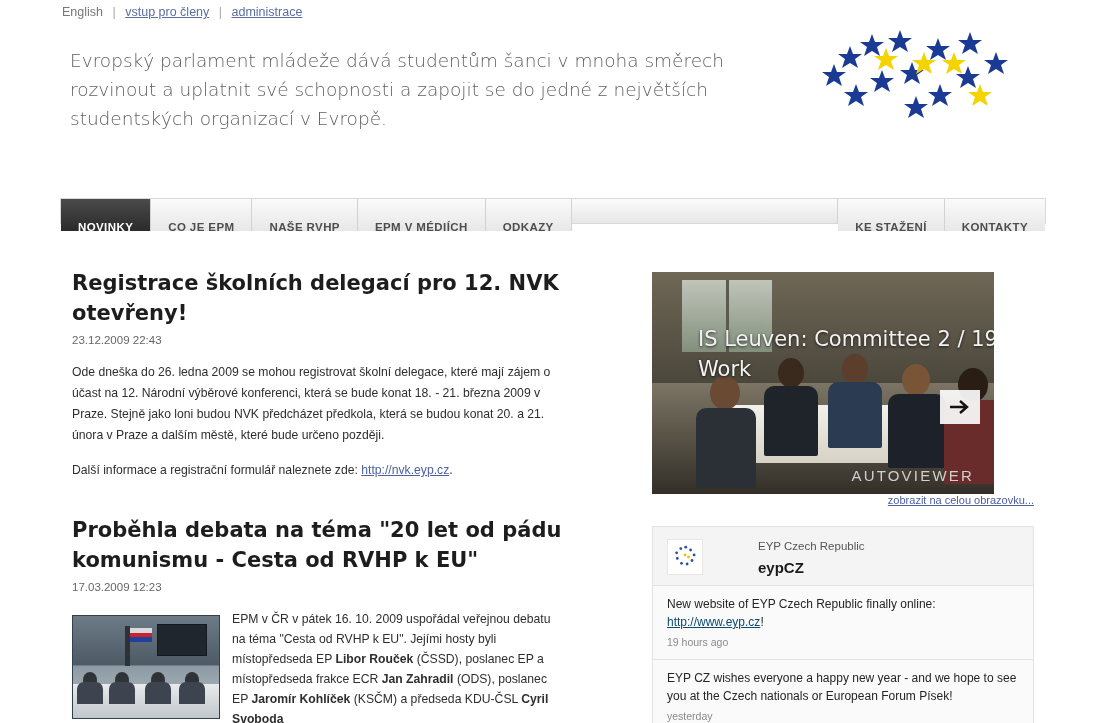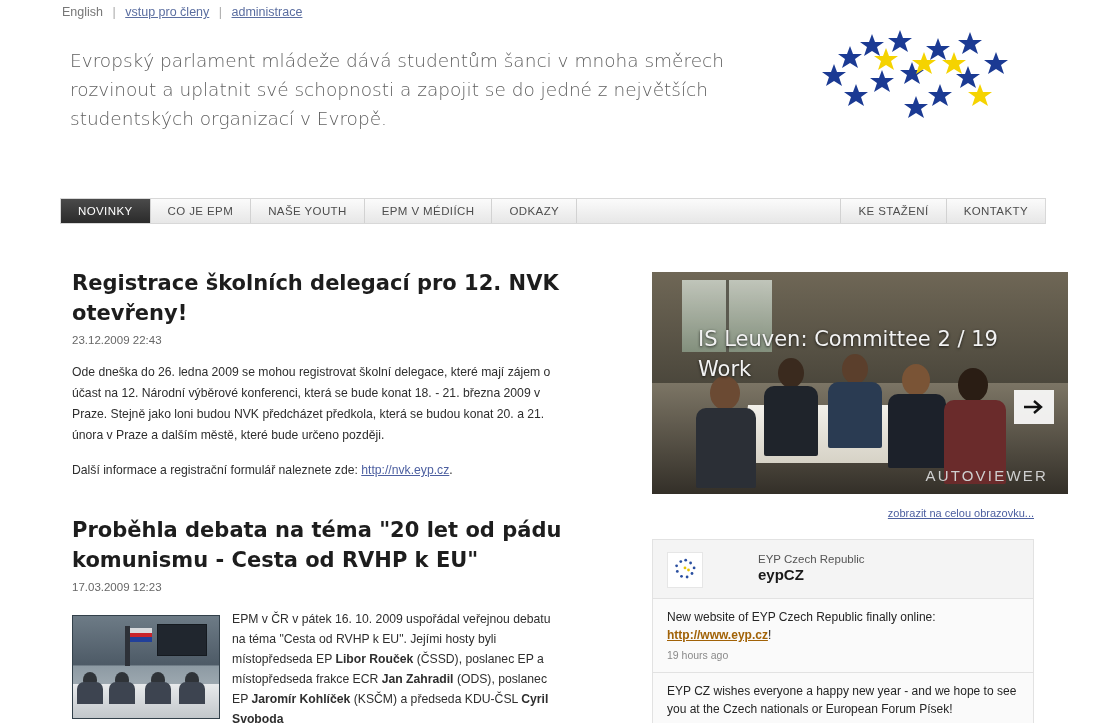--- a/index.html
+++ b/index.html
@@ -47,22 +47,22 @@
 
   
   .nav {
     position: absolute; left: 60px; top: 198px; width: 986px; height: 26px;
     background: #efefef;
     border: 1px solid #d8d8d8;
     display: flex;
   }
   .nav .item {
     height: 24px; line-height: 24px;
-    padding: 0 17px;
-    font-size: 11.5px; font-weight: normal; color: #4d4d4d;
+    padding: 16px 17px;
+    font-size: 11.5px; font-weight: bold; color: #4d4d4d;
     letter-spacing: .4px;
     border-right: 1px solid #d2d2d2;
     background: linear-gradient(#fbfbfb, #e7e7e7);
     white-space: nowrap;
   }
   .nav .item.active {
     background: linear-gradient(#4a4a4a, #2b2b2b);
     color: #ffffff;
   }
   .nav .spacer { flex: 1 1 auto; border-right: 1px solid #d2d2d2;
@@ -104,21 +104,21 @@
      background: linear-gradient(#d8dadd 0 33%, #c8242c 33% 66%, #21409a 66% 100%); }
   .fig-screen { position:absolute; left:84px; top:8px; width:50px; height:32px;
      background:#20262e; border:1px solid #151a20; }
 
   .art2-body { font-size: 12.2px; line-height: 20px; color: #2e2e2e; overflow: hidden; }
 
   
   .rail { position: absolute; left: 652px; top: 26px; width: 382px; }
 
   .slideshow {
-    position: relative; width: 416px; height: 222px; background: #1d1c18;
+    position: relative; width: 342px; height: 222px; background: #1d1c18;
     overflow: hidden;
   }
   .ss-photo { position: absolute; inset: 0; }
   .ss-bg { position:absolute; inset:0;
     background:
       radial-gradient(circle at 18% 25%, rgba(255,255,255,.18), transparent 40%),
       linear-gradient(160deg, #5b5345 0%, #3a3730 45%, #272520 100%);
   }
   .ss-wall { position:absolute; left:0; top:0; width:100%; height:52%;
     background: linear-gradient(#6f6756, #4a463b); }
@@ -141,45 +141,45 @@
     position: absolute; right: 14px; top: 118px; width: 40px; height: 34px;
     background: rgba(252,252,252,.92);
     display: flex; align-items: center; justify-content: center;
   }
   .ss-next svg { display:block; }
   .ss-brand {
     position: absolute; right: 20px; bottom: 10px;
     font-size: 15px; letter-spacing: 2.2px; color: #cfcfcf;
   }
   .ss-link {
-    width: 382px; text-align: right; padding-top: 13px;
+    width: 382px; text-align: right; padding-top: 0;
     font-size: 11px;
   }
   .ss-link a { color: #4c5fa0; text-decoration: underline; }
 
   .twbox {
     margin-top: 20px; width: 382px; background: #f4f4f4;
     border: 1px solid #e2e2e2;
   }
   .tw-head { display: flex; align-items: flex-start; padding: 12px 14px 10px 14px; gap: 45px; }
   .tw-avatar {
     width: 36px; height: 36px; margin-right: 10px; position: relative;
     background: #ffffff; border: 1px solid #e6e6e6; flex: 0 0 36px;
   }
   .tw-avatar .mini-stars { position:absolute; inset:3px; }
   .tw-names { line-height: 14px; }
   .tw-handle { font-size: 11.5px; color: #555; }
-  .tw-name { font-size: 15px; font-weight: bold; color: #1a1a1a; margin-top: 2px; }
+  .tw-name { font-size: 15px; font-weight: bold; color: #1a1a1a; margin-top: 8px; }
   .tw-item {
     border-top: 1px solid #e2e2e2;
     padding: 9px 14px 8px 14px;
     background: #fafafa;
     font-size: 12px; line-height: 18px; color: #252525;
   }
-  .tw-item a { color: #a16207; text-decoration: underline; font-weight: bold; }
+  .tw-item a { color: #0c4a6e; text-decoration: underline; }
   .tw-time { display: block; font-size: 10.5px; color: #8a8a8a; margin-top: 2px; }
 </style>
 </head>
 <body>
 
 <div class="page">
 
   <div class="topbar">
     <div class="inner">
       <span>English</span>
@@ -216,21 +216,21 @@
           <polygon points="134,26 137,34 146,34 139,39 142,48 134,43 126,48 129,39 122,34 131,34"></polygon>
           <polygon points="160,58 163,66 172,66 165,71 168,80 160,75 152,80 155,71 148,66 157,66"></polygon>
         </g>
       </svg>
     </div>
   </div>
 
   <div class="nav">
     <div class="item active">NOVINKY</div>
     <div class="item">CO JE EPM</div>
-    <div class="item">NAŠE YOUTH</div>
+    <div class="item">NAŠE RVHP</div>
     <div class="item">EPM V MÉDIÍCH</div>
     <div class="item">ODKAZY</div>
     <div class="spacer"></div>
     <div class="item">KE STAŽENÍ</div>
     <div class="item">KONTAKTY</div>
   </div>
 
   <div class="main">
 
     <div class="content">

